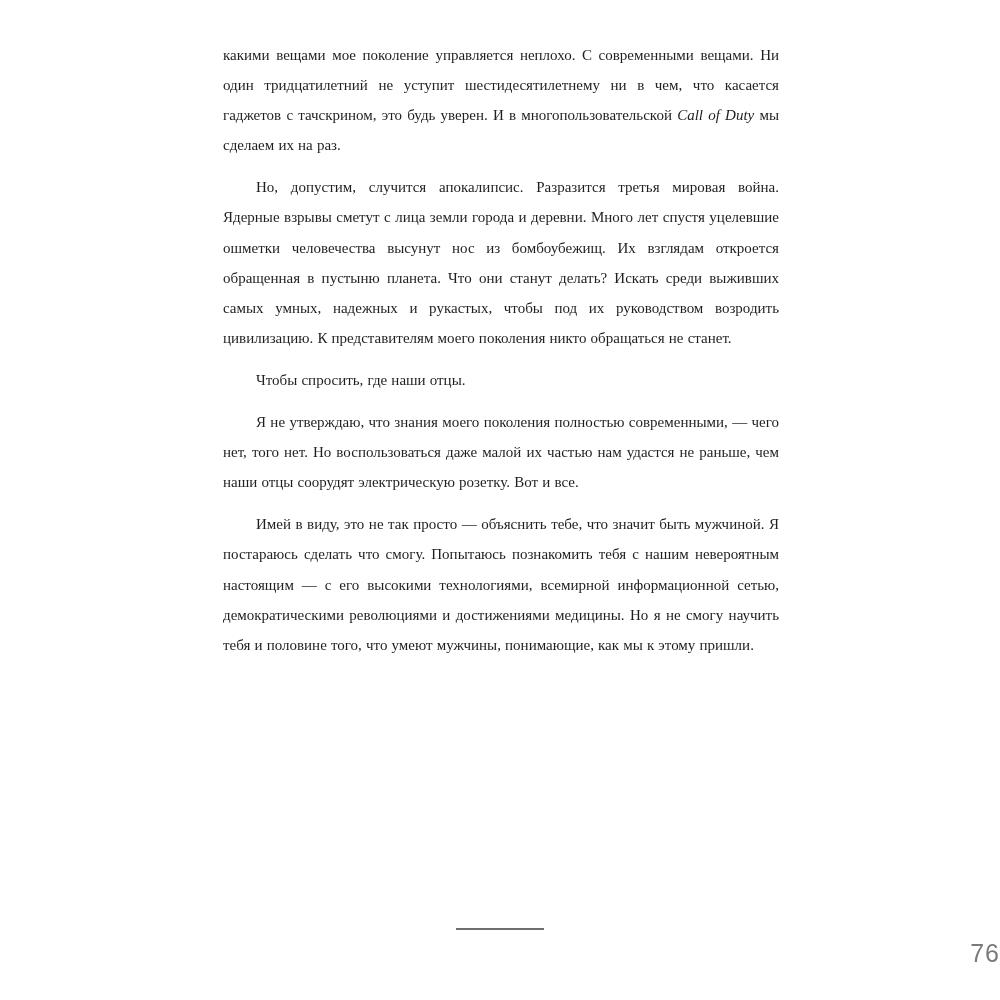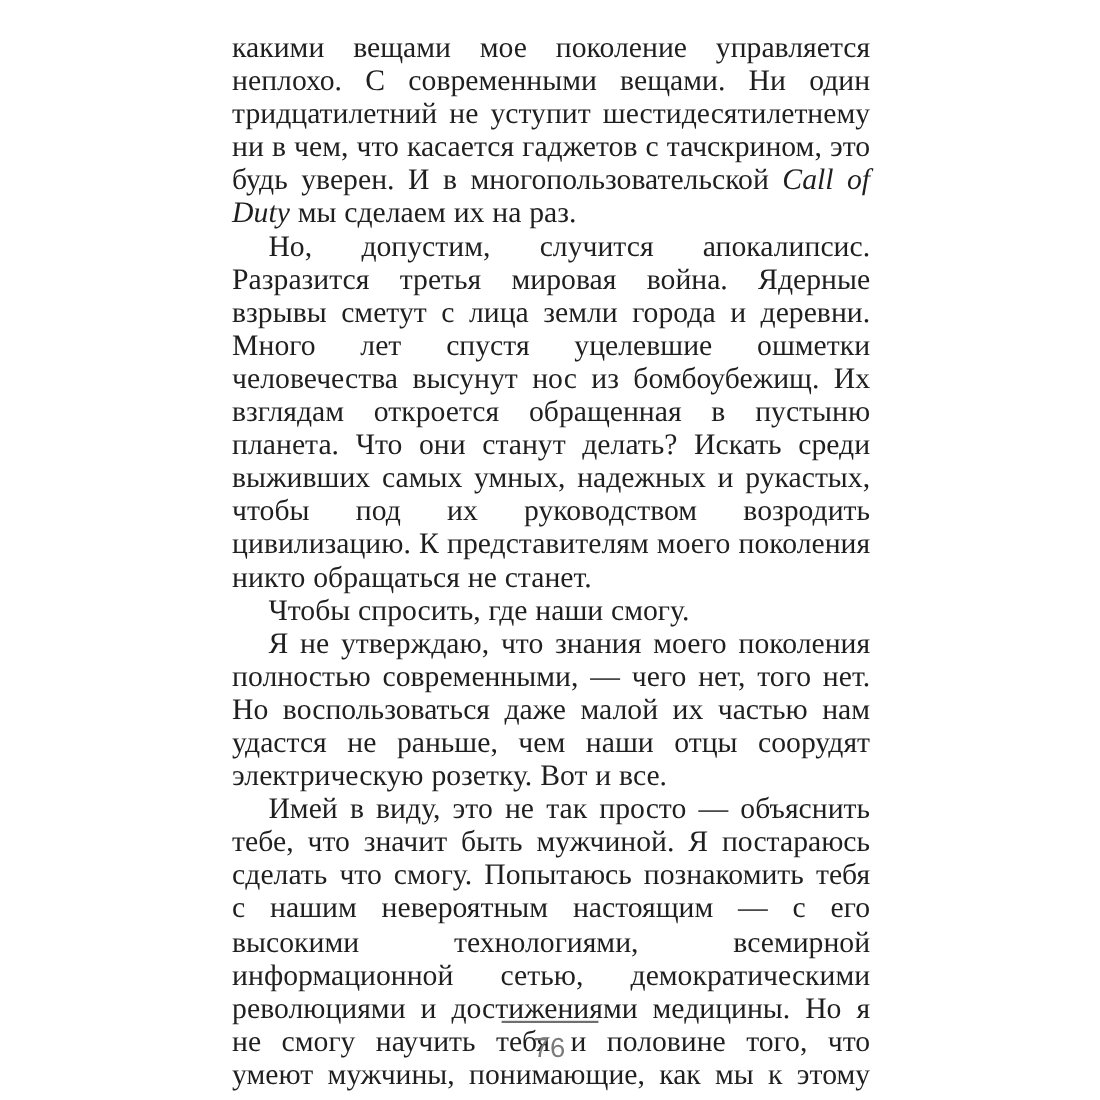--- a/index.html
+++ b/index.html
@@ -24,24 +24,24 @@
   }
 
   .text-block {
     position: absolute;
     left: 211px;
     top: 28px;
     width: 580px;
   }
 
   .para {
-    margin: 0;
+    margin: 12px;
     text-align: justify;
     text-justify: inter-word;
-    font-size: 27px;
+    font-size: 15px;
     line-height: 30.1px;
     letter-spacing: 0.0px;
     word-spacing: 0.4px;
     text-indent: 33px;
     color: #1f1f1f;
     -webkit-font-smoothing: antialiased;
   }
 
   .para.no-indent {
     text-indent: 0;
@@ -54,21 +54,21 @@
   
   .para .italic {
     font-style: italic;
   }
 
   .footer {
     position: absolute;
     left: 0;
     top: 928px;
     width: 1000px;
-    text-align: center;
+    text-align: right;
   }
 
   .footer-rule {
     width: 88px;
     height: 2px;
     background: #6f6f6f;
     margin: 0 auto;
     border: 0;
   }
 
@@ -87,21 +87,21 @@
 
 <div class="page">
 
   <div class="text-block">
 
     <p class="para no-indent"><span>какими вещами мое поколение управляется неплохо. С современными вещами. Ни один тридцатилетний не уступит шестидесятилетнему ни в чем, что касается гаджетов с тачскрином, это будь уверен. И в многопользовательской </span><span class="italic">Call of Duty</span><span> мы сделаем их на раз.</span></p>
 
     <p class="para">Но, допустим, случится апокалипсис. Разразится третья мировая война. Ядерные взрывы сметут с лица земли города и деревни. Много лет спустя уцелевшие ошметки человечества высунут нос из бомбоубежищ. Их взглядам откроется обращенная в пустыню планета. Что они станут делать? Искать среди выживших самых умных, надежных и рукастых, чтобы под их руководством возродить цивилизацию. К представителям моего поколения никто обращаться не станет.</p>
 
 
-    <p class="para">Чтобы спросить, где наши смогу.</p>
+    <p class="para">Чтобы спросить, где наши отцы.</p>
 
     <p class="para">Я не утверждаю, что знания моего поколения полностью современными, — чего нет, того нет. Но воспользоваться даже малой их частью нам удастся не раньше, чем наши отцы соорудят электрическую розетку. Вот и все.</p>
 
     <p class="para">Имей в виду, это не так просто — объяснить тебе, что значит быть мужчиной. Я постараюсь сделать что смогу. Попытаюсь познакомить тебя с нашим невероятным настоящим — с его высокими технологиями, всемирной информационной сетью, демократическими революциями и достижениями медицины. Но я не смогу научить тебя и половине того, что умеют мужчины, понимающие, как мы к этому пришли.</p>
 
 
   </div>
 
   <div class="footer">
     <hr class="footer-rule">

